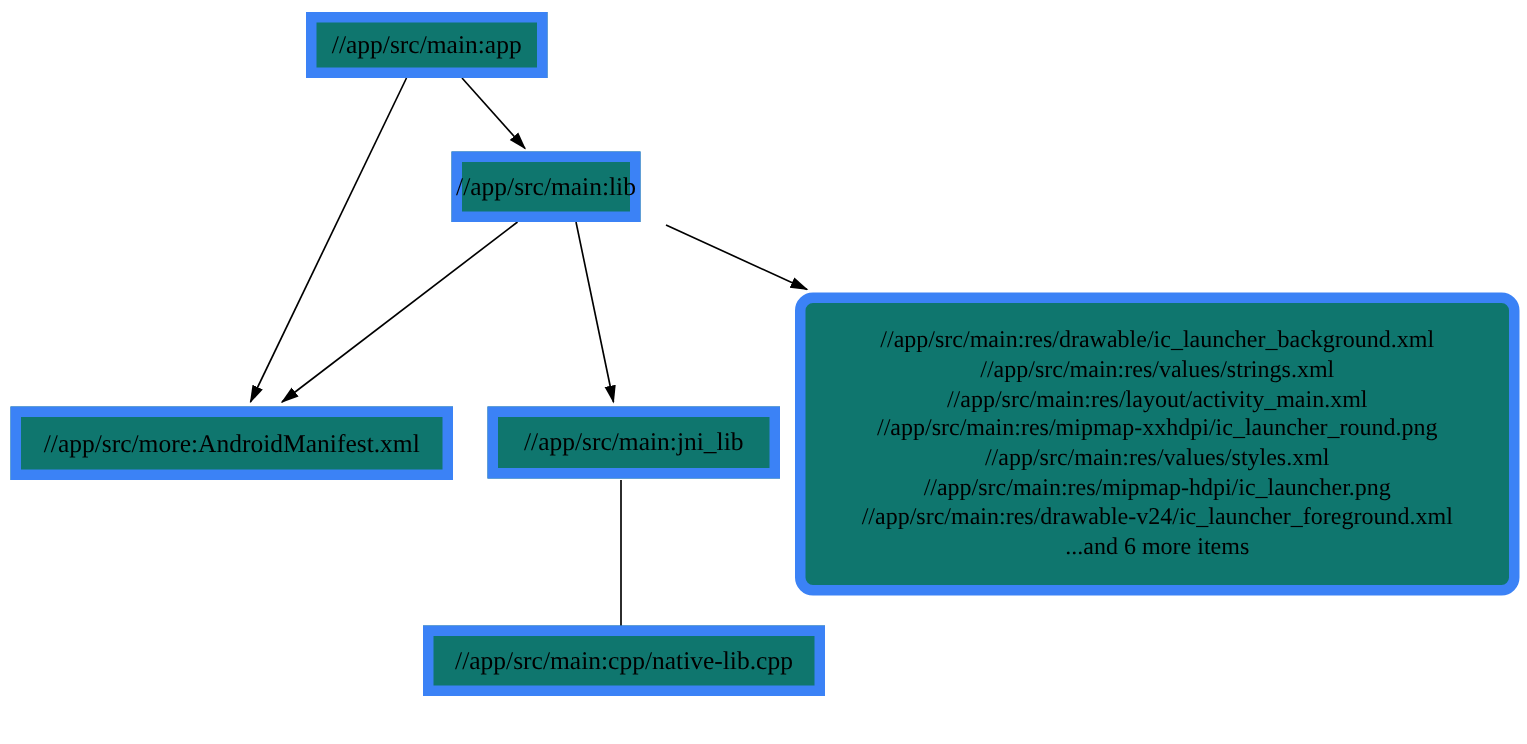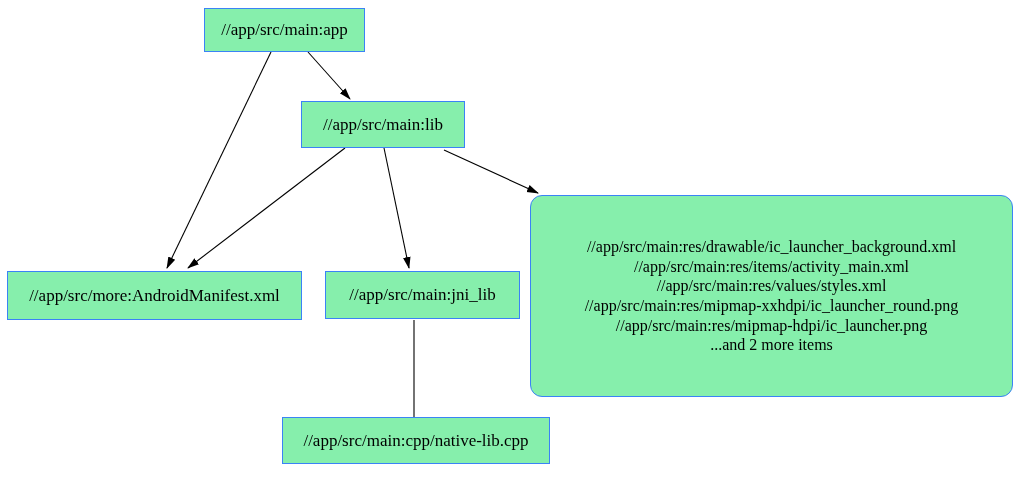--- a/index.html
+++ b/index.html
@@ -14,22 +14,22 @@
     background: #ffffff;
     overflow: hidden;
   }
   .edges-layer {
     position: absolute;
     left: 0; top: 0;
     width: 1018px; height: 496px;
   }
   .node {
     position: absolute;
-    background: #86efac;
-    border: 1px solid #3b82f6;
+    background: #0f766e;
+    border: 7px solid #3b82f6;
     color: #000000;
     display: flex;
     align-items: center;
     justify-content: center;
     text-align: center;
     font-size: 17px;
     white-space: nowrap;
   }
   .node-multiline {
     flex-direction: column;
@@ -57,38 +57,40 @@
       <line x1="384" y1="148" x2="409" y2="268" marker-end="url(#arrow)"></line>
       <line x1="444" y1="150" x2="538" y2="193" marker-end="url(#arrow)"></line>
       <line x1="414" y1="320" x2="414" y2="440" marker-end="url(#arrow)"></line>
     </g>
   </svg>
 
   <div class="node" style="left:204px; top:8px; width:161px; height:44px;">
     <span>//app/src/main:app</span>
   </div>
 
-  <div class="node" style="left:301px; top:101px; width:164px; height:47px;">
+  <div class="node" style="left:301px; top:101px; width:126px; height:47px;">
     <span>//app/src/main:lib</span>
   </div>
 
   <div class="node" style="left:7px; top:271px; width:295px; height:49px;">
     <span>//app/src/more:AndroidManifest.xml</span>
   </div>
 
   <div class="node" style="left:325px; top:271px; width:195px; height:48px;">
     <span>//app/src/main:jni_lib</span>
   </div>
 
   <div class="node node-multiline" style="left:530px; top:195px; width:483px; height:202px;">
     <div>//app/src/main:res/drawable/ic_launcher_background.xml</div>
-    <div>//app/src/main:res/items/activity_main.xml</div>
+    <div>//app/src/main:res/values/strings.xml</div>
+    <div>//app/src/main:res/layout/activity_main.xml</div>
+    <div>//app/src/main:res/mipmap-xxhdpi/ic_launcher_round.png</div>
     <div>//app/src/main:res/values/styles.xml</div>
-    <div>//app/src/main:res/mipmap-xxhdpi/ic_launcher_round.png</div>
     <div>//app/src/main:res/mipmap-hdpi/ic_launcher.png</div>
-    <div>...and 2 more items</div>
+    <div>//app/src/main:res/drawable-v24/ic_launcher_foreground.xml</div>
+    <div>...and 6 more items</div>
   </div>
 
   <div class="node" style="left:282px; top:417px; width:268px; height:47px;">
     <span>//app/src/main:cpp/native-lib.cpp</span>
   </div>
 
 </div>
 
 </body></html>

